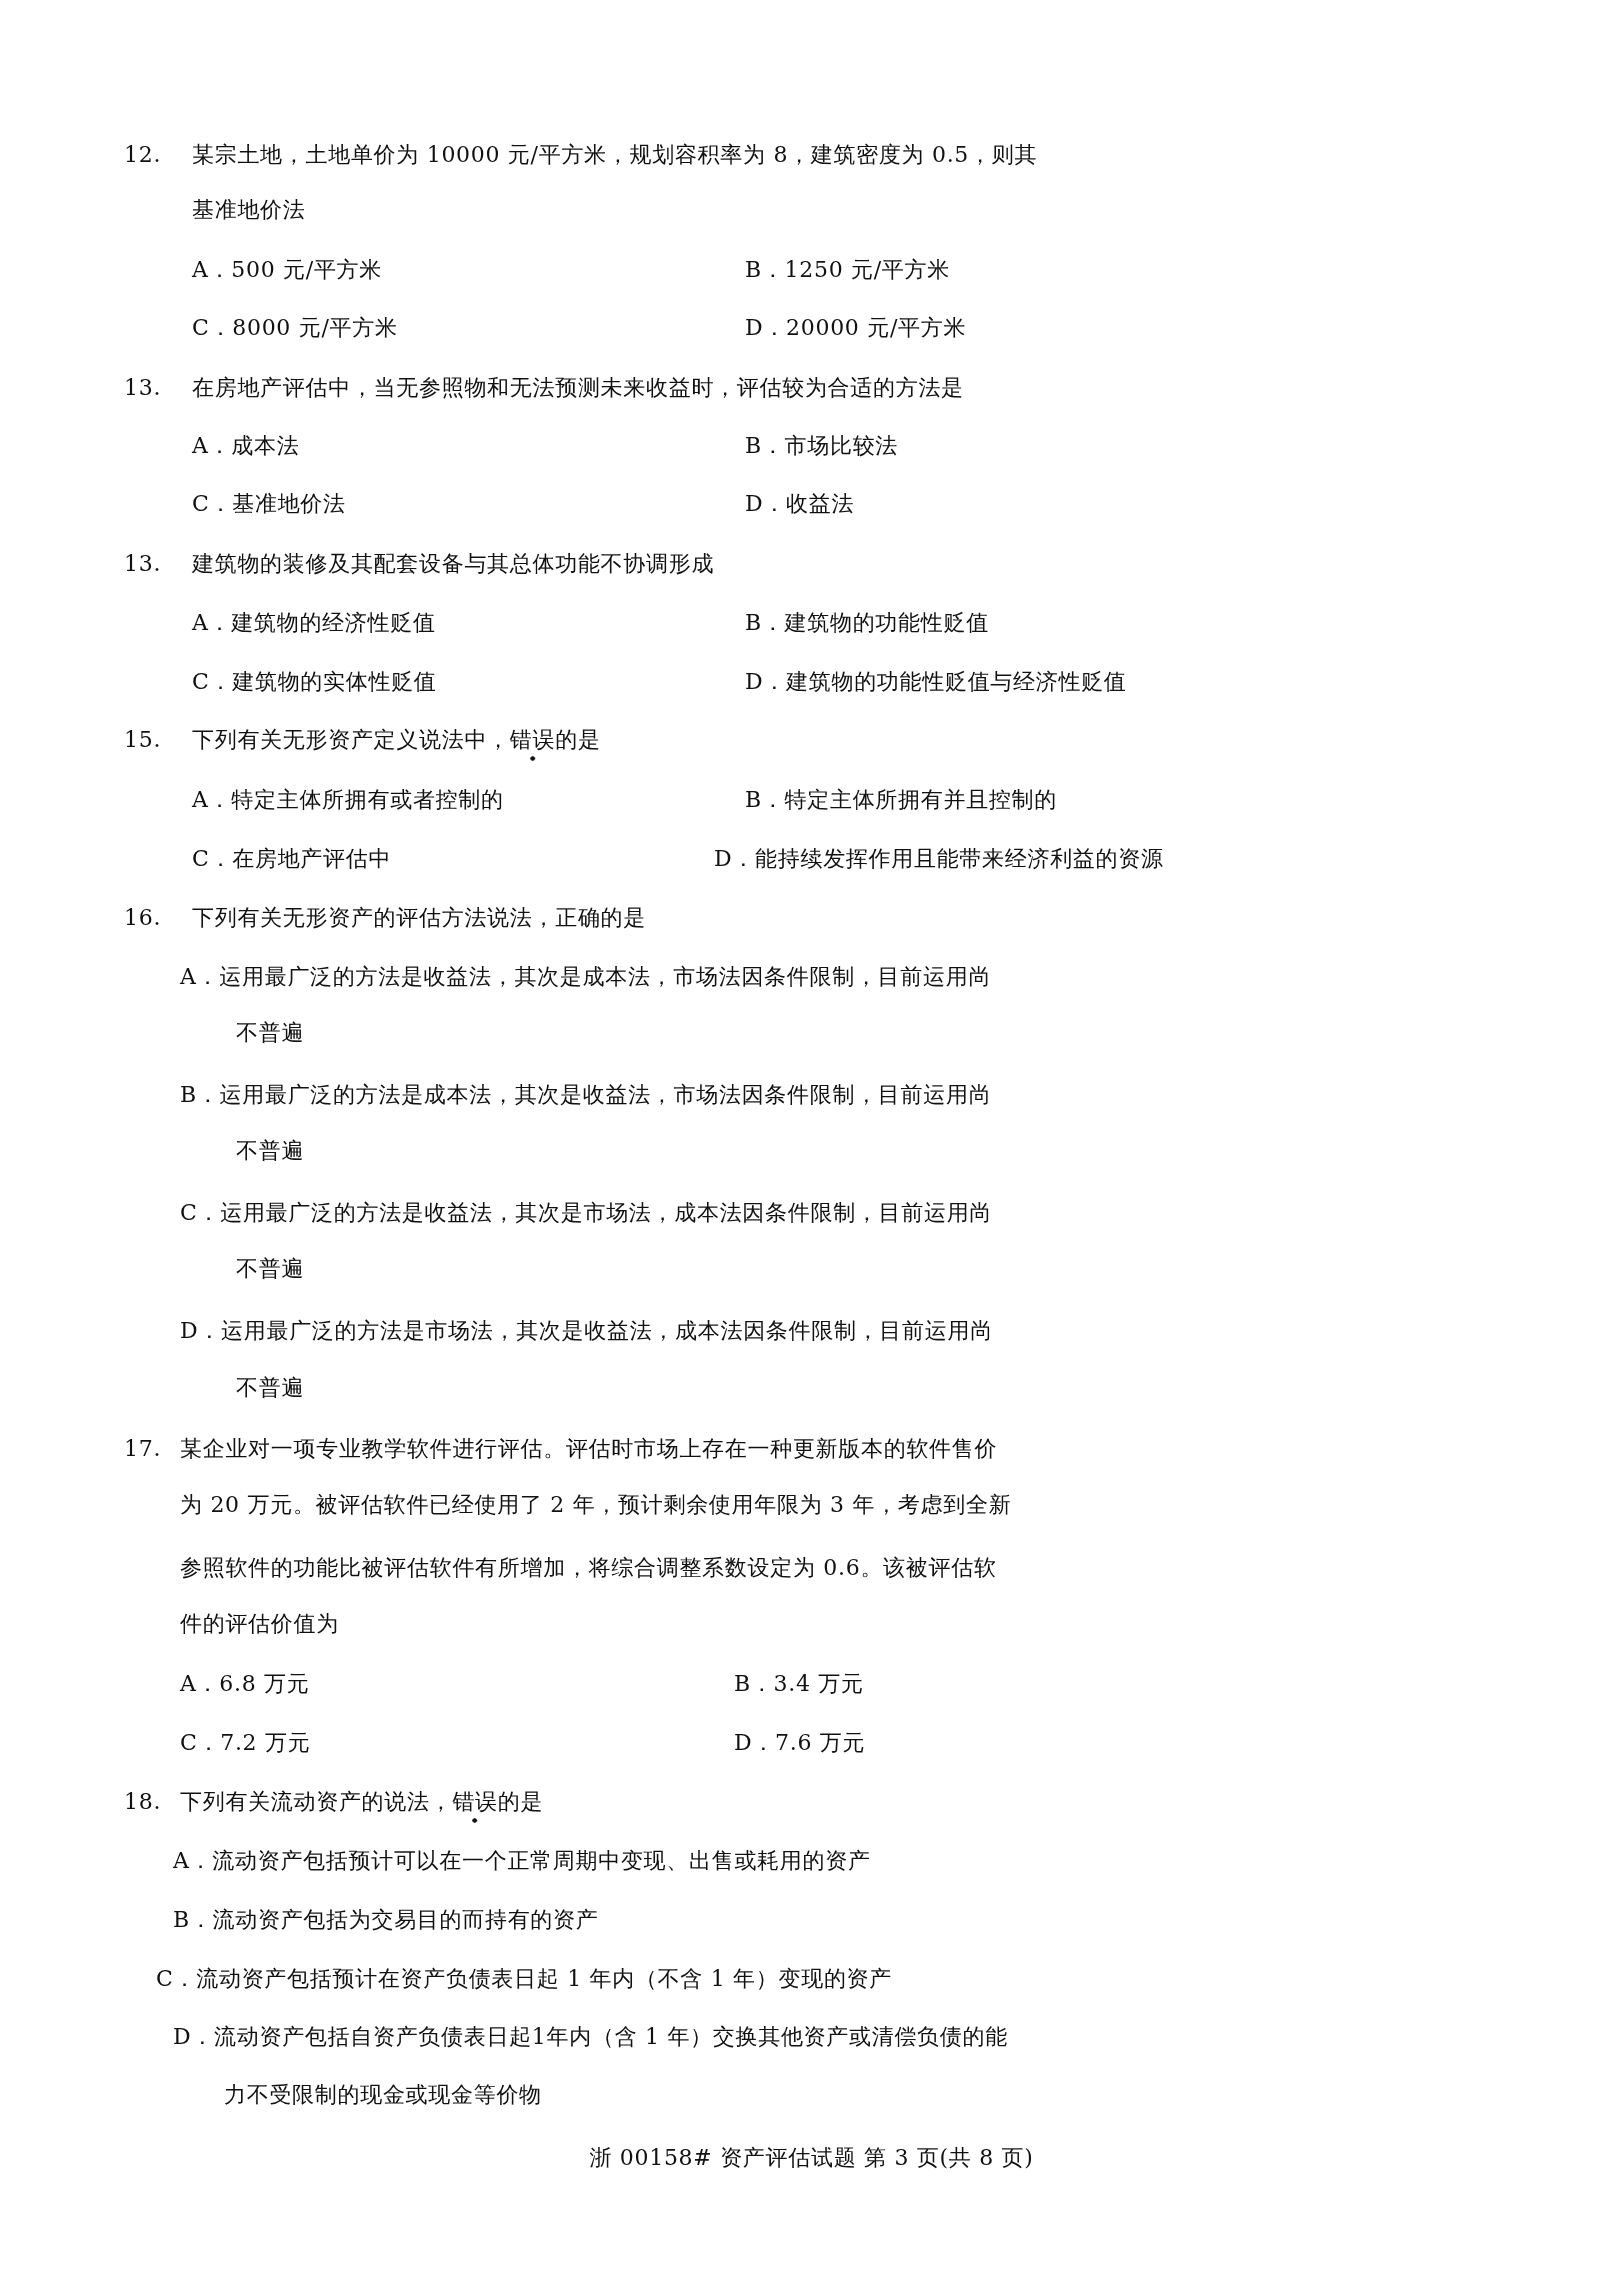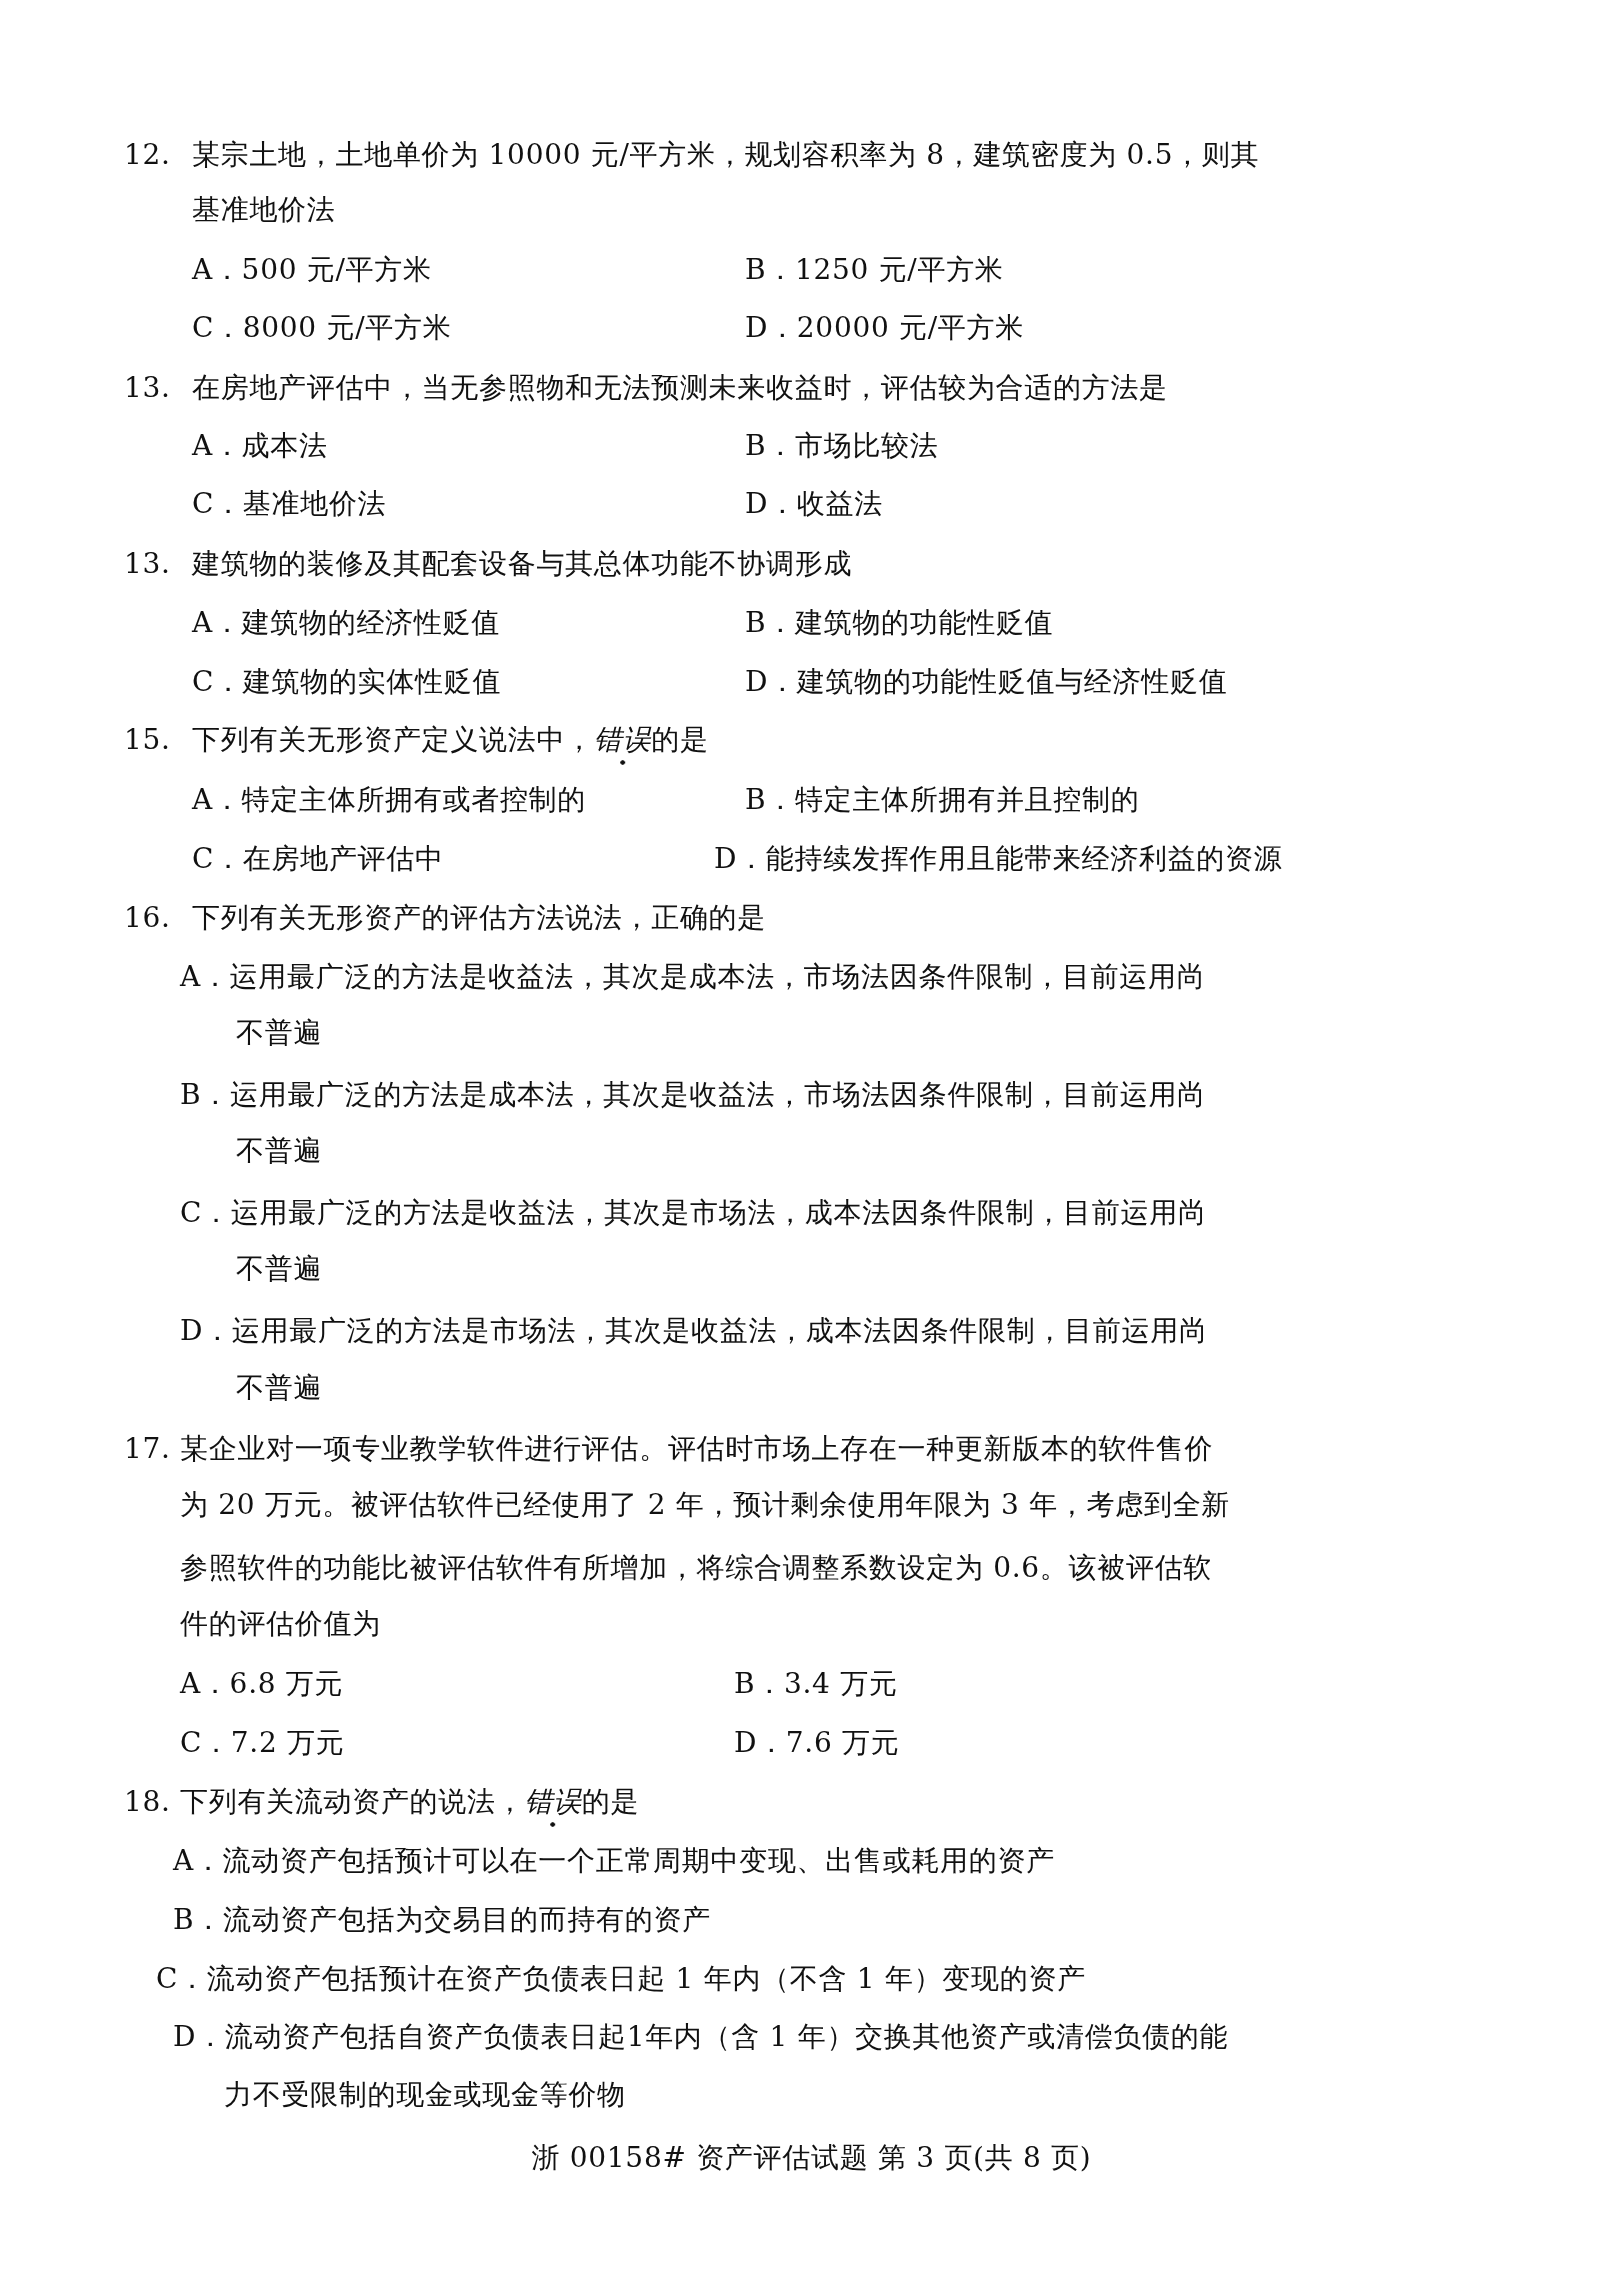--- a/index.html
+++ b/index.html
@@ -1,18 +1,18 @@
 <!DOCTYPE html>
 <html style="font-size:10.5px"><head>
 <meta charset="utf-8">
 <style>
 html,body{margin:0;padding:0;background:#fff;}
 body{width:1623px;height:2295px;position:relative;overflow:hidden;font-family:"DejaVu Serif","Liberation Serif",serif;color:#111;}
-.ln{position:absolute;font-size:28px;line-height:39px;white-space:nowrap;letter-spacing:0.7px;}
-.em{position:relative;font-style:italic;}
+.ln{position:absolute;font-size:22px;line-height:39px;white-space:nowrap;letter-spacing:0.7px;}
+.em{position:relative;}
 .em::after{content:"";position:absolute;left:0;right:0;bottom:-9.2px;height:5.2px;background:radial-gradient(circle,#111 2px,transparent 2.6px) repeat-x;background-size:33px 5.2px;background-position:center;}
 </style>
 </head>
 <body>
 
 <div class="ln" style="left:124px;top:135px">12.</div>
 <div class="ln" style="left:192px;top:135px">某宗土地，土地单价为 10000 元/平方米，规划容积率为 8，建筑密度为 0.5，则其</div>
 <div class="ln" style="left:192px;top:190px">基准地价法</div>
 <div class="ln" style="left:192px;top:250px">A．500 元/平方米</div>
 <div class="ln" style="left:745px;top:250px">B．1250 元/平方米</div>

